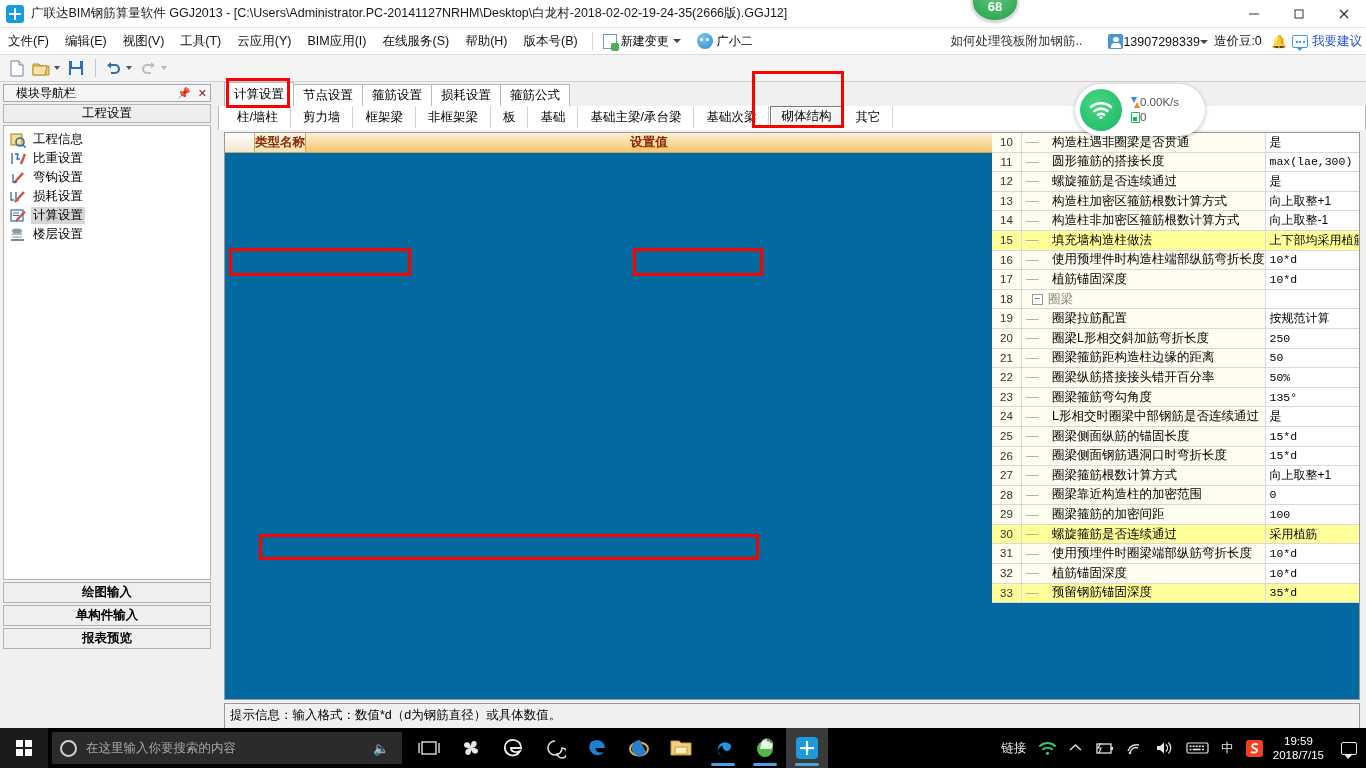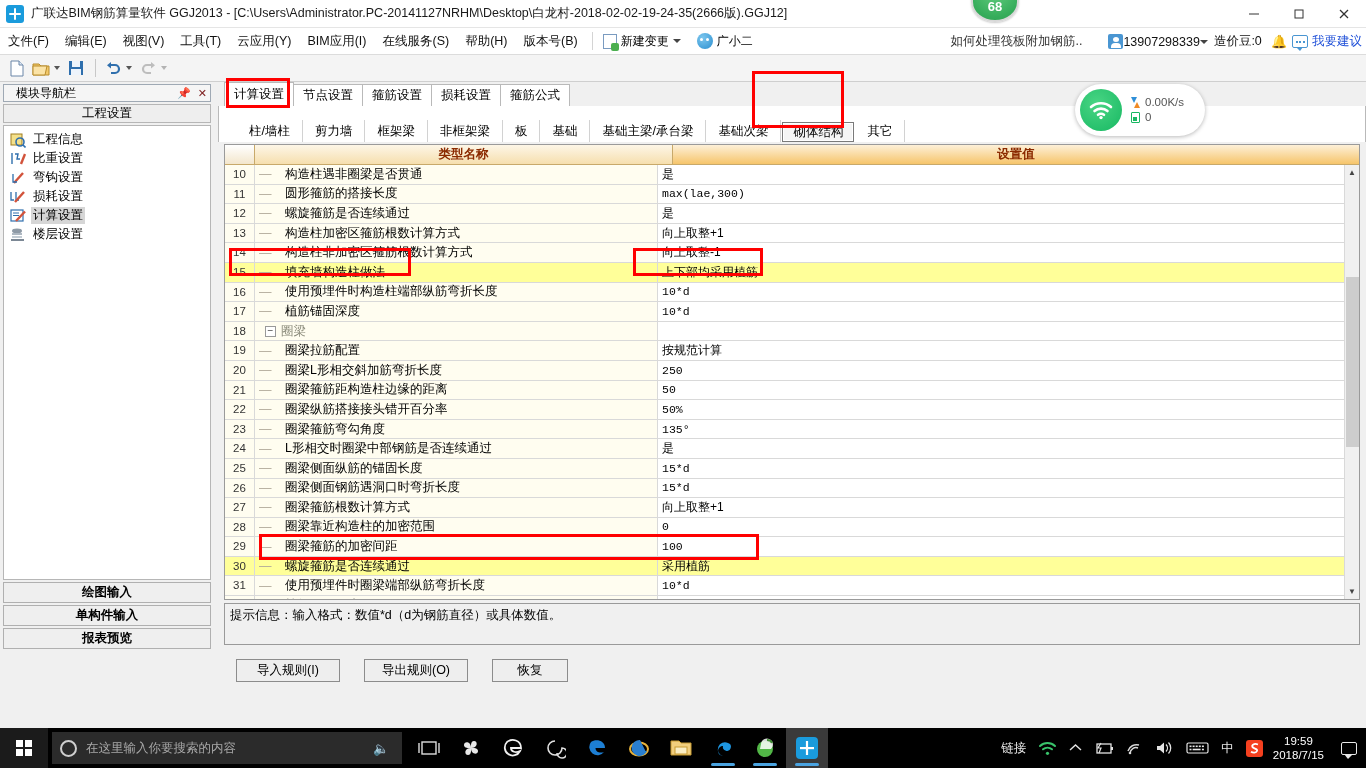--- a/index.html
+++ b/index.html
@@ -149,36 +149,36 @@
   }
   .tabrow1{ display:flex; align-items:flex-end; height:24px; padding-left:6px; }
   .tab1{
     height:22px; min-width:62px; padding:0 9px; background:#fff;
     border:1px solid #b9b9b9; border-bottom:none; margin-right:-1px;
     display:flex; align-items:center; justify-content:center; font-size:12.5px;
   }
   .tab1.active{ background:#fff; height:24px; position:relative; z-index:3; }
 
   .tabrow2{
-    display:flex; align-items:flex-end; height:36px; background:#fff;
-    border-left:1px solid #b9b9b9; border-right:1px solid #b9b9b9; padding-left:18px;
+    display:flex; align-items:flex-start; height:24px; background:#fff;
+    border-left:1px solid #b9b9b9; border-right:1px solid #b9b9b9; padding-left:6px;
   }
   .tab2{
     height:22px; padding:0 12px; display:flex; align-items:center; justify-content:center;
     font-size:12.5px; border-right:1px solid #d2d2d2; white-space:nowrap;
   }
   .tab2.active{
     border:1px solid #7a7a7a; background:#f4f4f4; height:20px; padding:0 10px;
     margin:0 1px; box-shadow:inset 0 0 0 1px #fff;
   }
 
   
   .gridwrap{
-    margin:2px 6px 0 6px; height:456px; border:1px solid #9a9a9a; background:#4c1d95;
-    display:flex; flex-direction:column; overflow:hidden;
+    margin:2px 6px 0 6px; height:568px; border:1px solid #9a9a9a; background:#0369a1;
+    display:flex; flex-direction:row; overflow:hidden;
   }
   .gridhead{ display:flex; height:20px; flex:none; }
   .gh-rownum{
     width:30px; border-right:1px solid #c8a96a; border-bottom:1px solid #c8a96a;
     background:linear-gradient(#ffffff,#f3e6cc);
   }
   .gh-name{
     flex:1; border-right:1px solid #c8a96a; border-bottom:1px solid #c8a96a;
     background:linear-gradient(#fdf6e7,#f6dfae);
     display:flex; align-items:center; justify-content:center;
@@ -243,21 +243,21 @@
     position:absolute; left:1075px; top:84px; width:130px; height:52px;
     background:#ffffff; border-radius:26px; box-shadow:0 1px 4px rgba(0,0,0,.28);
     display:flex; align-items:center; padding-left:5px;
   }
   .wifi-circle{
     width:42px;height:42px;border-radius:50%;
     background:radial-gradient(circle at 40% 35%,#49d584,#17b862);
     display:flex;align-items:center;justify-content:center;flex:none;
   }
   .net-lines{ margin-left:9px; font-size:11.5px; color:#555; line-height:15px; }
-  .net-line{ display:flex; align-items:center; gap:5px; }
+  .net-line{ display:flex; align-items:center; }
   .ico-ud{ width:9px;height:11px;position:relative;flex:none; }
   .ico-ud:before{
     content:"";position:absolute;left:0;top:0;border-left:3px solid transparent;
     border-right:3px solid transparent;border-top:6px solid #2f8fd8;
   }
   .ico-ud:after{
     content:"";position:absolute;right:0;bottom:0;border-left:3px solid transparent;
     border-right:3px solid transparent;border-bottom:6px solid #f08a24;
   }
   .ico-sig{

